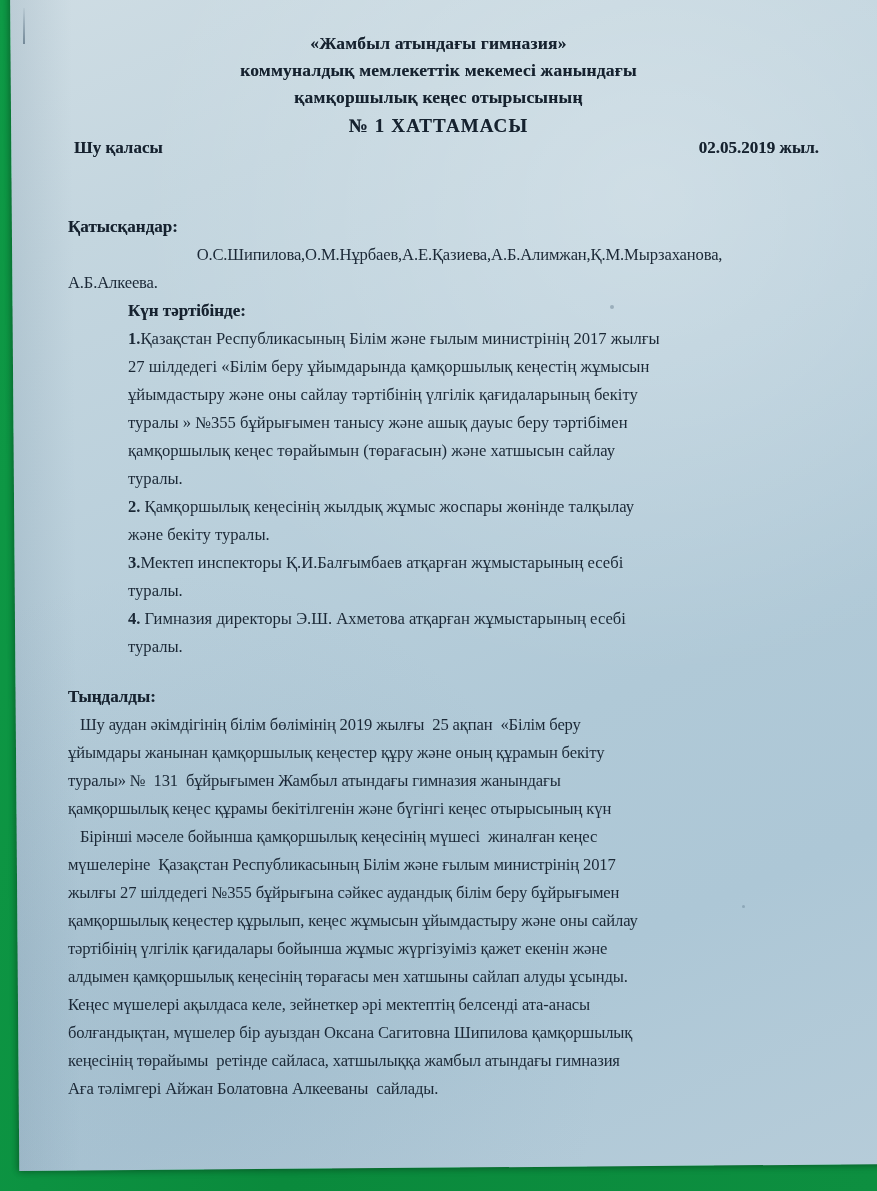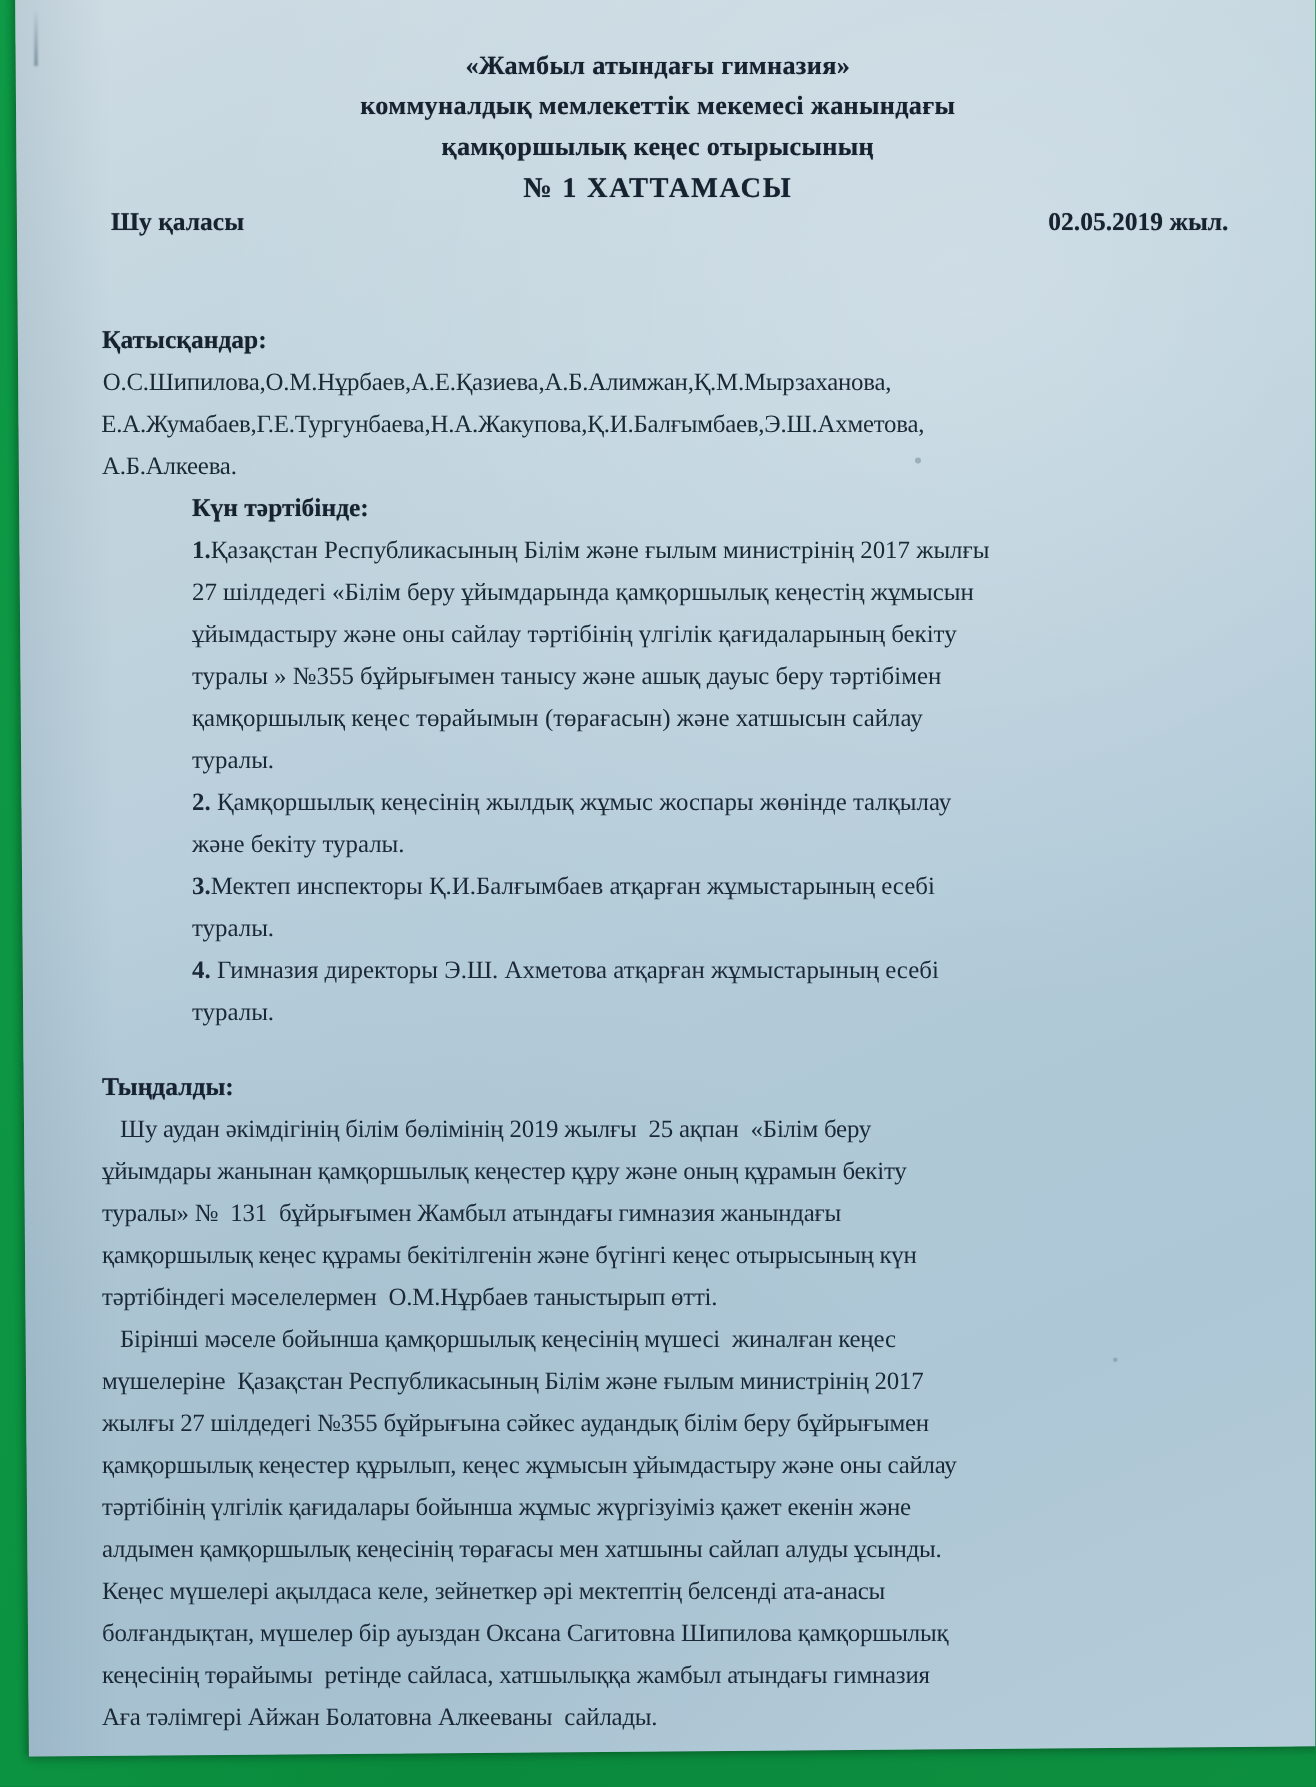--- a/index.html
+++ b/index.html
@@ -181,21 +181,21 @@
 
   .indent-block {
     margin-left: 60px;
   }
   .indent-block .ln { width: 730px; }
 
   .num { font-weight: bold; }
   .gap-md { height: 22px; }
 
   
-  .drift-1 { transform: translateX(0.5px); }
+  .drift-1 { transform: translateX(0.5px); text-align: center; }
   .drift-2 { transform: translateX(-0.5px); }
 </style>
 </head>
 <body>
 
 <div id="scan">
 
   <div class="bed"></div>
 
   <div class="paper"></div>
@@ -215,21 +215,20 @@
 
     <div class="meta-row">
       <div class="city">Шу қаласы</div>
       <div class="date">02.05.2019 жыл.</div>
     </div>
 
     <div class="body-col">
 
       <div class="sec-head">Қатысқандар:</div>
       <div class="ln tight drift-1">О.С.Шипилова,О.М.Нұрбаев,А.Е.Қазиева,А.Б.Алимжан,Қ.М.Мырзаханова,</div>
-      <div class="ln tight drift-2">Е.А.Жумабаев,Г.Е.Тургунбаева,Н.А.Жакупова,Қ.И.Балғымбаев,Э.Ш.Ахметова,</div>
       <div class="ln tight">А.Б.Алкеева.</div>
 
       <div class="indent-block">
         <div class="sec-head">Күн тәртібінде:</div>
 
         <div>
           <div class="ln"><span class="num">1.</span><span>Қазақстан Республикасының Білім және ғылым министрінің 2017 жылғы</span></div>
           <div class="ln">27 шілдедегі «Білім беру ұйымдарында қамқоршылық кеңестің жұмысын</div>
           <div class="ln">ұйымдастыру және оны сайлау тәртібінің үлгілік қағидаларының бекіту</div>
           <div class="ln">туралы » №355 бұйрығымен танысу және ашық дауыс беру тәртібімен</div>
@@ -255,21 +254,20 @@
 
       <div class="gap-md"></div>
 
       <div class="sec-head">Тыңдалды:</div>
 
       <div>
         <div class="ln tight">   Шу аудан әкімдігінің білім бөлімінің 2019 жылғы  25 ақпан  «Білім беру</div>
         <div class="ln tight">ұйымдары жанынан қамқоршылық кеңестер құру және оның құрамын бекіту</div>
         <div class="ln tight">туралы» №  131  бұйрығымен Жамбыл атындағы гимназия жанындағы</div>
         <div class="ln tight">қамқоршылық кеңес құрамы бекітілгенін және бүгінгі кеңес отырысының күн</div>
-        <div class="ln tight">тәртібіндегі мәселелермен  О.М.Нұрбаев таныстырып өтті.</div>
       </div>
 
       <div>
         <div class="ln tight">   Бірінші мәселе бойынша қамқоршылық кеңесінің мүшесі  жиналған кеңес</div>
         <div class="ln tight">мүшелеріне  Қазақстан Республикасының Білім және ғылым министрінің 2017</div>
         <div class="ln tight">жылғы 27 шілдедегі №355 бұйрығына сәйкес аудандық білім беру бұйрығымен</div>
         <div class="ln tight">қамқоршылық кеңестер құрылып, кеңес жұмысын ұйымдастыру және оны сайлау</div>
         <div class="ln tight">тәртібінің үлгілік қағидалары бойынша жұмыс жүргізуіміз қажет екенін және</div>
         <div class="ln tight">алдымен қамқоршылық кеңесінің төрағасы мен хатшыны сайлап алуды ұсынды.</div>
         <div class="ln tight">Кеңес мүшелері ақылдаса келе, зейнеткер әрі мектептің белсенді ата-анасы</div>

